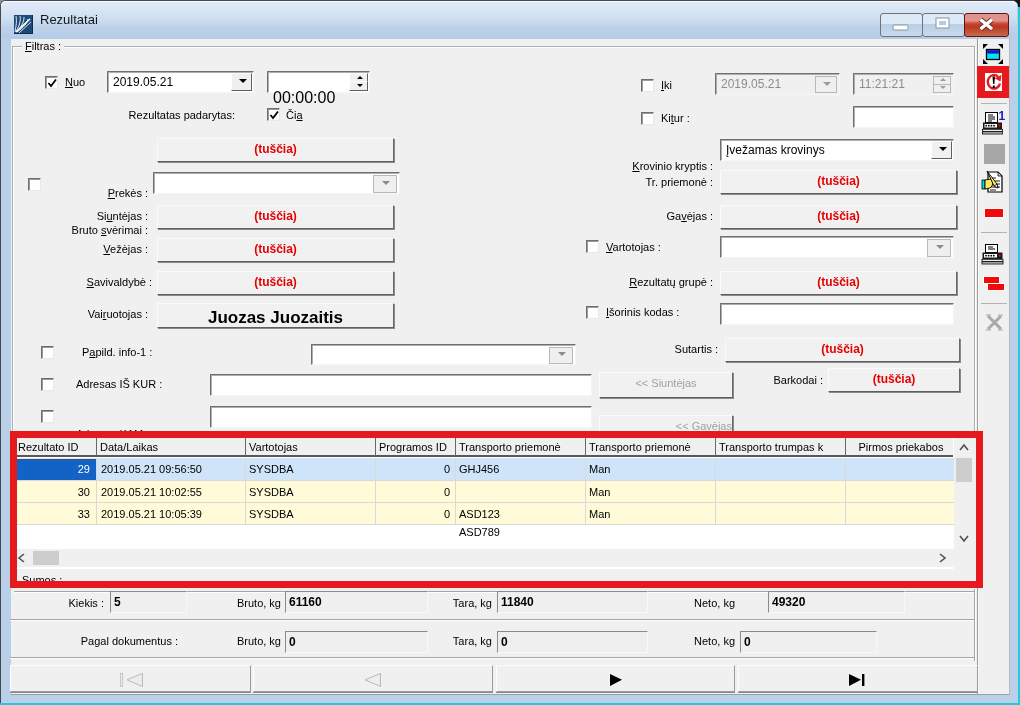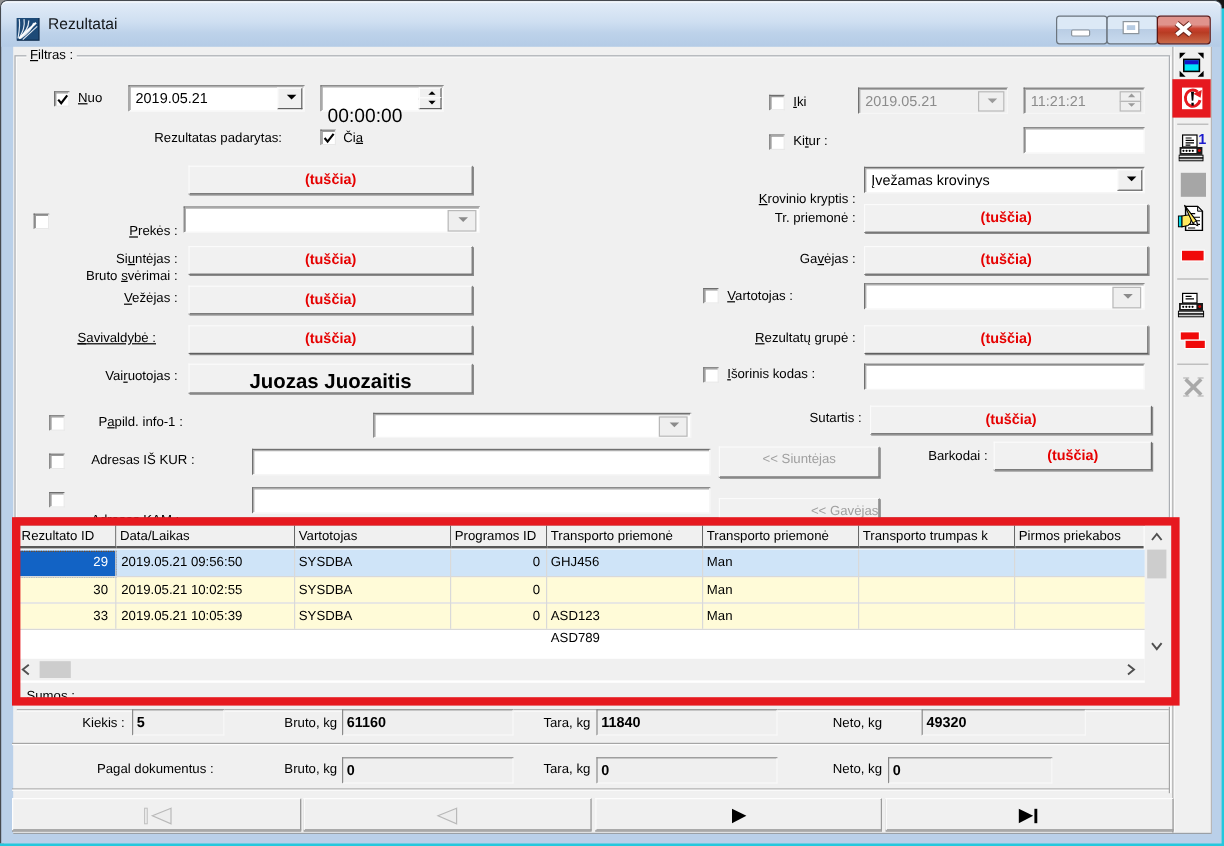--- a/index.html
+++ b/index.html
@@ -129,21 +129,21 @@
 <div class="abs lbl r" style="left:48px;top:177px;width:100px;margin-top:47px;">Bruto <u>s</u>vėrimai :</div>
 <div class="abs edit" style="left:153px;top:172px;width:245px;height:20px;">
   <div class="abs fbtn" style="right:2px;top:2px;width:22px;height:16px;"></div>
   <div class="abs arr" style="right:9px;top:8px;border-top:4px solid #8b8b8b;"></div>
 </div>
 
 <div class="abs lbl r" style="left:48px;top:210px;width:100px;">Si<u>u</u>ntėjas :</div>
 <div class="abs btn" style="left:157px;top:205px;width:235px;height:19px;padding-top:3px;">(tuščia)</div>
 <div class="abs lbl r" style="left:48px;top:243px;width:100px;"><u>V</u>ežėjas :</div>
 <div class="abs btn" style="left:157px;top:238px;width:235px;height:19px;padding-top:3px;">(tuščia)</div>
-<div class="abs lbl r" style="left:30px;top:276px;width:100px;text-decoration:underline;"><u>S</u>avivaldybė :</div>
+<div class="abs lbl r" style="left:52px;top:276px;width:100px;"><u>S</u>avivaldybė :</div>
 <div class="abs btn" style="left:157px;top:271px;width:235px;height:19px;padding-top:3px;">(tuščia)</div>
 <div class="abs lbl r" style="left:48px;top:308px;width:100px;">Vai<u>r</u>uotojas :</div>
 <div class="abs btn k" style="left:157px;top:303px;width:235px;height:19px;padding-top:4px;">Juozas Juozaitis</div>
 
 <div class="abs cb" style="left:41px;top:346px;"></div>
 <div class="abs lbl" style="left:82px;top:346px;">P<u>a</u>pild. info-1 :</div>
 <div class="abs edit" style="left:311px;top:344px;width:263px;height:19px;">
   <div class="abs fbtn" style="right:2px;top:2px;width:22px;height:15px;"></div>
   <div class="abs arr" style="right:9px;top:7px;border-top:4px solid #8b8b8b;"></div>
 </div>
@@ -212,21 +212,21 @@
 
 <div class="abs" style="left:14px;top:437px;width:940px;height:131px;background:#fff;border-top:1px solid #777;"></div>
 
 <div class="abs ghc" style="left:15px;width:78px;">Rezultato ID</div>
 <div class="abs ghc" style="left:97px;width:145px;">Data/Laikas</div>
 <div class="abs ghc" style="left:246px;width:126px;">Vartotojas</div>
 <div class="abs ghc" style="left:376px;width:76px;">Programos ID</div>
 <div class="abs ghc" style="left:456px;width:126px;">Transporto priemonė</div>
 <div class="abs ghc" style="left:586px;width:126px;">Transporto priemonė</div>
 <div class="abs ghc" style="left:716px;width:126px;">Transporto trumpas k</div>
-<div class="abs ghc" style="left:846px;width:104px;border-right:none;">Pirmos priekabos</div>
+<div class="abs ghc" style="left:846px;width:104px;border-right:none;text-align:center;">Pirmos priekabos</div>
 
 <div class="abs" style="left:14px;top:458px;width:940px;height:22px;background:#cfe4f8;"></div>
 <div class="abs" style="left:14px;top:481px;width:940px;height:21px;background:#fffbd8;"></div>
 <div class="abs" style="left:14px;top:503px;width:940px;height:21px;background:#fffbd8;"></div>
 
 <div class="abs" style="left:15px;top:459px;width:80px;height:20px;background:#1263c5;border:1px dotted #7a4a1a;"></div>
 
 <div class="abs gsepv" style="left:96px;"></div>
 <div class="abs gsepv" style="left:245px;"></div>
 <div class="abs gsepv" style="left:375px;"></div>

